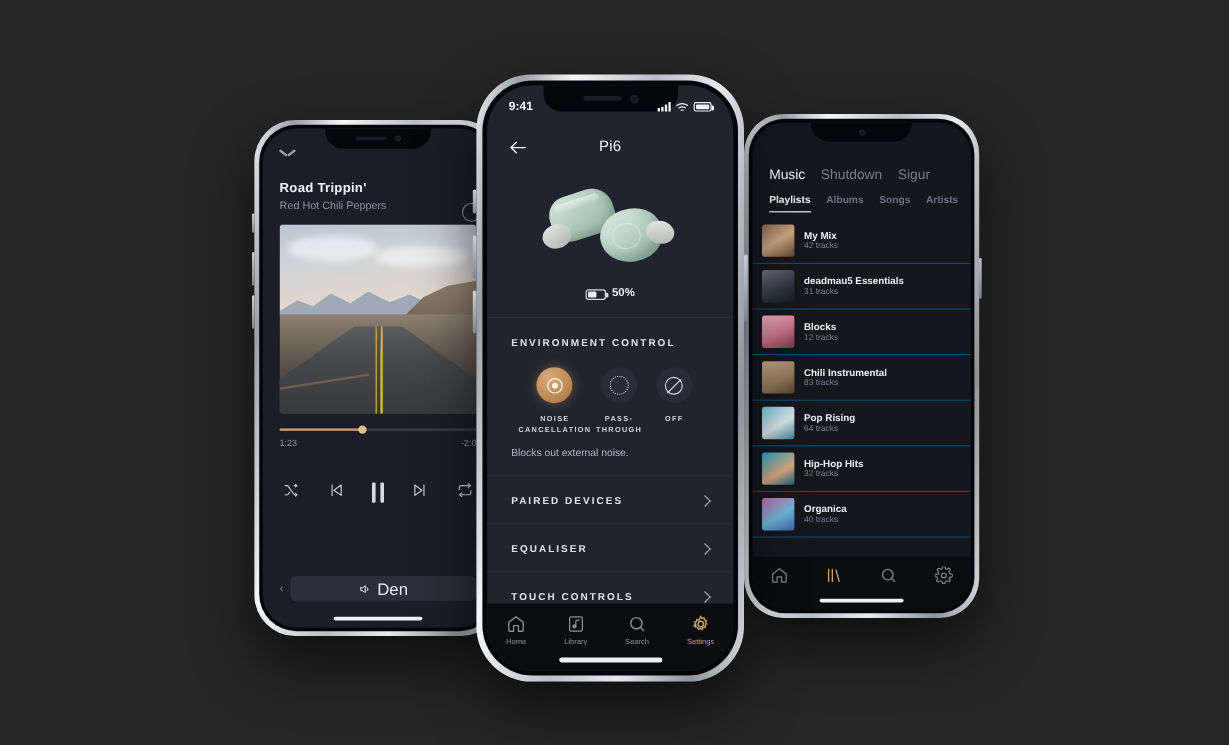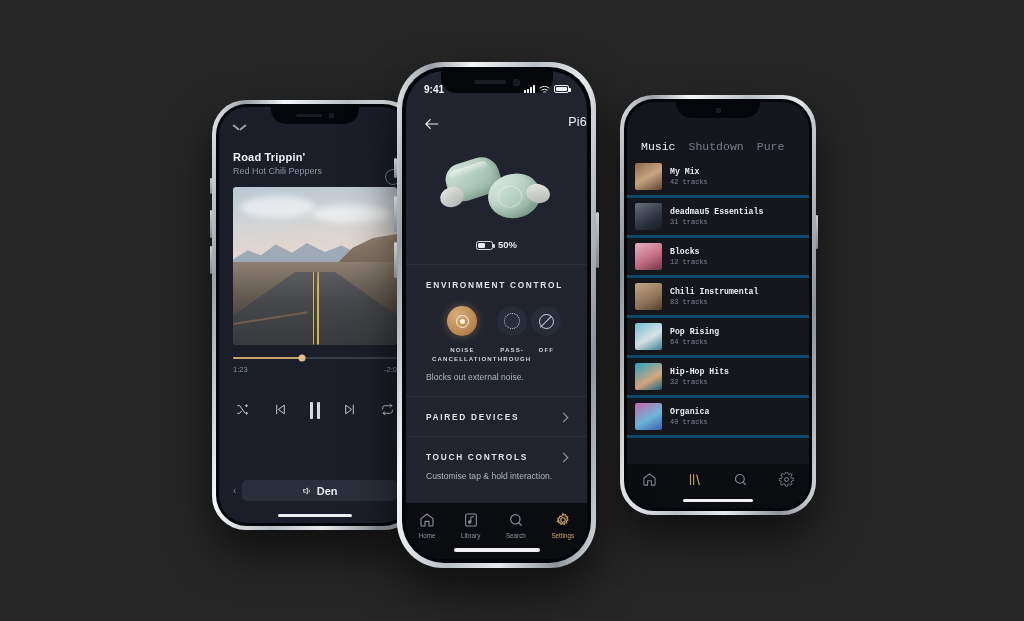--- a/index.html
+++ b/index.html
@@ -175,67 +175,66 @@
 
   .speaker-bar {
     position:absolute; left:14px; right:14px; bottom:22px;
     display:flex; align-items:center; gap:6px;
   }
   .sb-chev { color:#7a8090; font-size:10px; }
   .sb-pill {
     flex:1; height:21px; border-radius:5px; background:#2b2f3b;
     display:flex; align-items:center; justify-content:center; gap:5px;
   }
-  .sb-pill span { color:#e4e7ee; font-size:11px; font-weight:700; }
+  .sb-pill span { color:#e4e7ee; font-size:14px; font-weight:400; }
 
   
   #phone-right {
     width: 196px; height: 420px;
     left: 620px; top: 95px;
     border-radius: 33px;
     padding: 4px;
     z-index: 1;
-    font-family: Liberation Mono, monospace;
   }
   #phone-right .phone-inner { border-radius:30px; padding:3px; }
   #phone-right .screen { border-radius:27px; background:#15171d; }
   #phone-right .notch { width: 84px; height: 16px; }
   #phone-right .cam-dot { width:5px; height:5px; }
   #phone-right .home-indicator { width:70px; height:3px; bottom:6px; }
 
   .rp-tabs-top { display:flex; gap:13px; padding: 38px 0 0 14px; }
   .rp-tabs-top div { font-size:11.5px; color:#767c89; font-weight:400;}
   .rp-tabs-top div.on { color:#f1f3f7; }
   .rp-tabs-sub { display:flex; gap:13px; padding: 9px 0 0 14px; position:relative;}
   .rp-tabs-sub div { font-size:8.5px; color:#6b7180; font-weight:700; padding-bottom:5px;}
   .rp-tabs-sub div.on { color:#f1f3f7; border-bottom:1.6px solid #f1f3f7; }
 
   .pl-list { margin-top:5px; }
   .pl-row {
     display:flex; align-items:center; gap:8px;
     padding:5px 10px 5px 8px;
-    border-bottom:3px solid #0c4a6e;
+    border-bottom:1px solid #0c4a6e;
   }
   .pl-thumb { width:27px; height:27px; border-radius:2px; flex:0 0 auto; }
   .pl-meta { overflow:hidden; }
   .pl-name { color:#eceff4; font-size:8.2px; font-weight:700; white-space:nowrap; }
   .pl-tracks { color:#7b8190; font-size:7px; margin-top:1.5px; }
 
   .rp-nav {
     position:absolute; left:0; right:0; bottom:0; height:44px;
     background:#0b0c10;
     display:flex; align-items:center; justify-content:space-around;
     padding-bottom:8px;
   }
   .rp-nav .ni { opacity:.62; }
   .rp-nav .ni.on { opacity:1; }
 
   
   #phone-center {
-    width: 199px; height: 506px;
+    width: 223px; height: 506px;
     left: 397px; top: 62px;
     z-index: 5;
   }
   #phone-center .notch { width: 112px; height: 22px; }
   #phone-center .speaker-slot { width: 32px; height: 4px; }
   #phone-center .cam-dot { width: 7px; height: 7px; }
   #phone-center .home-indicator { width: 86px; height: 4px; }
 
   .status-bar {
     position:absolute; top:0; left:0; right:0; height:30px;
@@ -248,21 +247,21 @@
   .bars i { width:1.9px; background:#f0f2f6; border-radius:.5px; display:block;}
   .bars i:nth-child(1){height:3px}.bars i:nth-child(2){height:4.5px}
   .bars i:nth-child(3){height:6px}.bars i:nth-child(4){height:8px}
   .batt { width:15px; height:7.5px; border:1px solid #f0f2f6; border-radius:2px; position:relative; }
   .batt:after { content:""; position:absolute; right:-2.5px; top:2px; width:1.5px; height:3.5px;
                 background:#f0f2f6; border-radius:0 1px 1px 0;}
   .batt i { position:absolute; left:1px; top:1px; bottom:1px; right:1px; background:#f0f2f6; border-radius:1px;}
 
   .cp-header {
     position:relative; height:34px; margin-top:34px;
-    display:flex; align-items:center; justify-content:flex-end;
+    display:flex; align-items:center; justify-content:center;
   }
   .back-arrow { position:absolute; left:18px; width:15px; height:12px; }
   .cp-title { color:#eef0f5; font-size:12.5px; font-weight:400; letter-spacing:.2px;}
 
   .buds-area { height:104px; display:flex; align-items:center; justify-content:center; }
   .buds { position:relative; width:118px; height:74px; }
   .bud-a {
     position:absolute; left:8px; top:6px; width:54px; height:38px;
     background: linear-gradient(150deg,#dbe9e1 0%,#b6cfc2 42%,#92b2a3 100%);
     border-radius: 16px 18px 14px 16px;
@@ -460,21 +459,27 @@
     <div class="side-btn" style="right:-2px;top:120px;width:2px;height:34px;"></div>
     <div class="phone-inner">
       <div class="screen">
         <div class="notch">
           <div class="cam-dot"></div>
         </div>
 
         <div class="rp-tabs-top" id="rp-top-tabs">
             <div class="on">Music</div>
             <div>Shutdown</div>
-            <div>Pure</div>
+            <div>Sigur</div>
+          </div>
+        <div class="rp-tabs-sub" id="rp-sub-tabs">
+            <div class="on">Playlists</div>
+            <div>Albums</div>
+            <div>Songs</div>
+            <div>Artists</div>
           </div>
 
         <div class="pl-list" id="rp-playlists">
             <div class="pl-row">
               <div class="pl-thumb" style="background: linear-gradient(150deg, rgb(140, 107, 80), rgb(201, 166, 131) 50%, rgb(91, 68, 51));"></div>
               <div class="pl-meta">
                 <div class="pl-name">My Mix</div>
                 <div class="pl-tracks">42 tracks</div>
               </div>
             </div>
@@ -642,20 +647,26 @@
           <div class="sec-sub">Blocks out external noise.</div>
         </div>
 
         <div class="cp-section">
           <div class="sec-head-row">
             <div class="sec-head">PAIRED DEVICES</div>
             <div class="chev-r"></div>
           </div>
         </div>
 
+        <div class="cp-section">
+          <div class="sec-head-row">
+            <div class="sec-head">EQUALISER</div>
+            <div class="chev-r"></div>
+          </div>
+        </div>
 
         <div class="cp-section">
           <div class="sec-head-row">
             <div class="sec-head">TOUCH CONTROLS</div>
             <div class="chev-r"></div>
           </div>
           <div class="sec-sub">Customise tap &amp; hold interaction.</div>
         </div>
 
         <div class="cp-nav">

